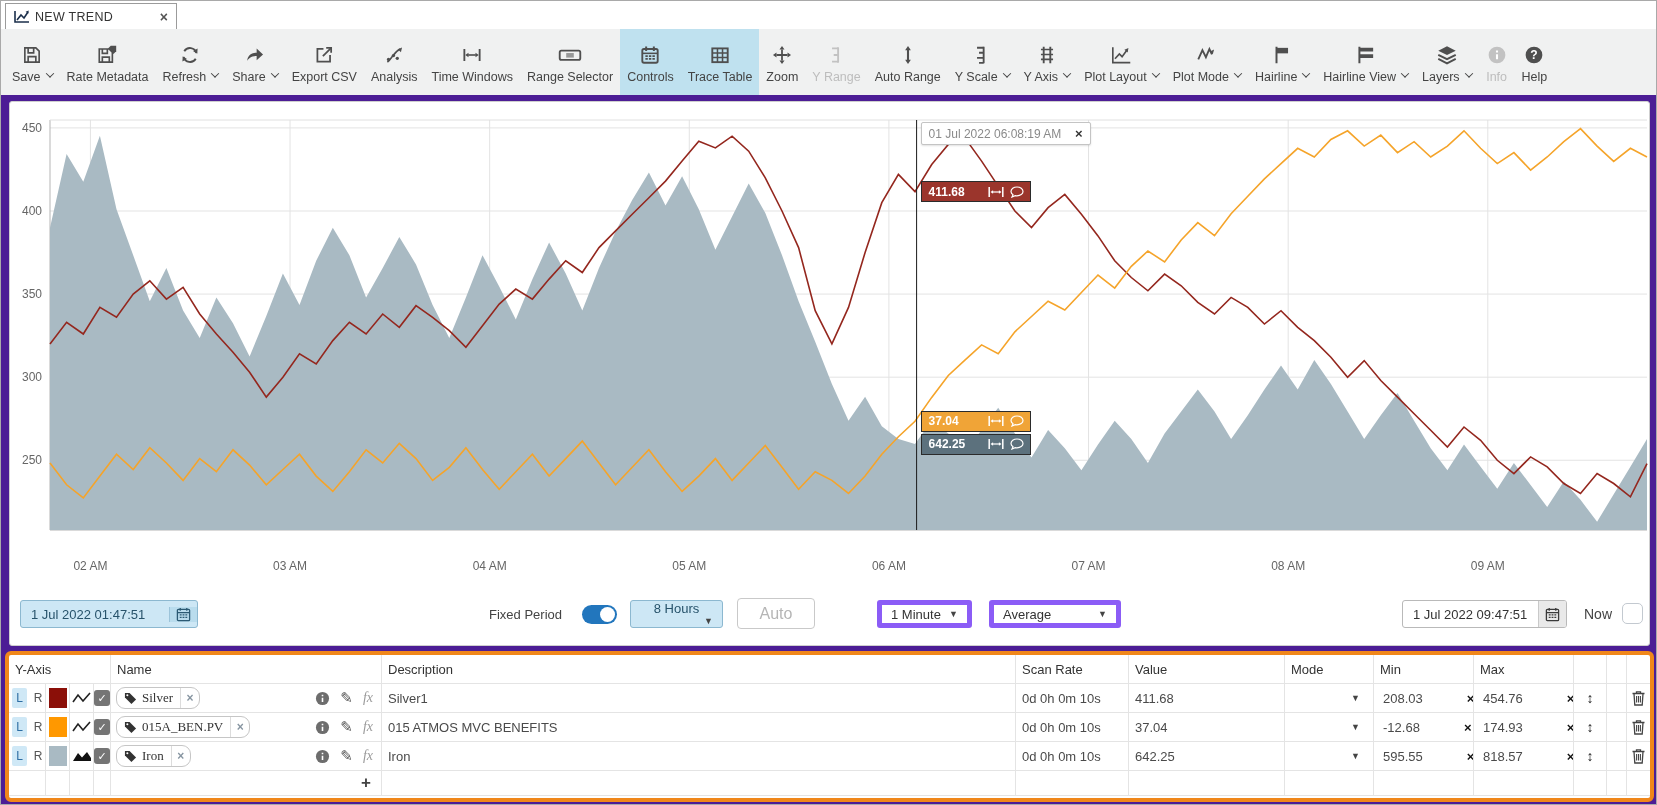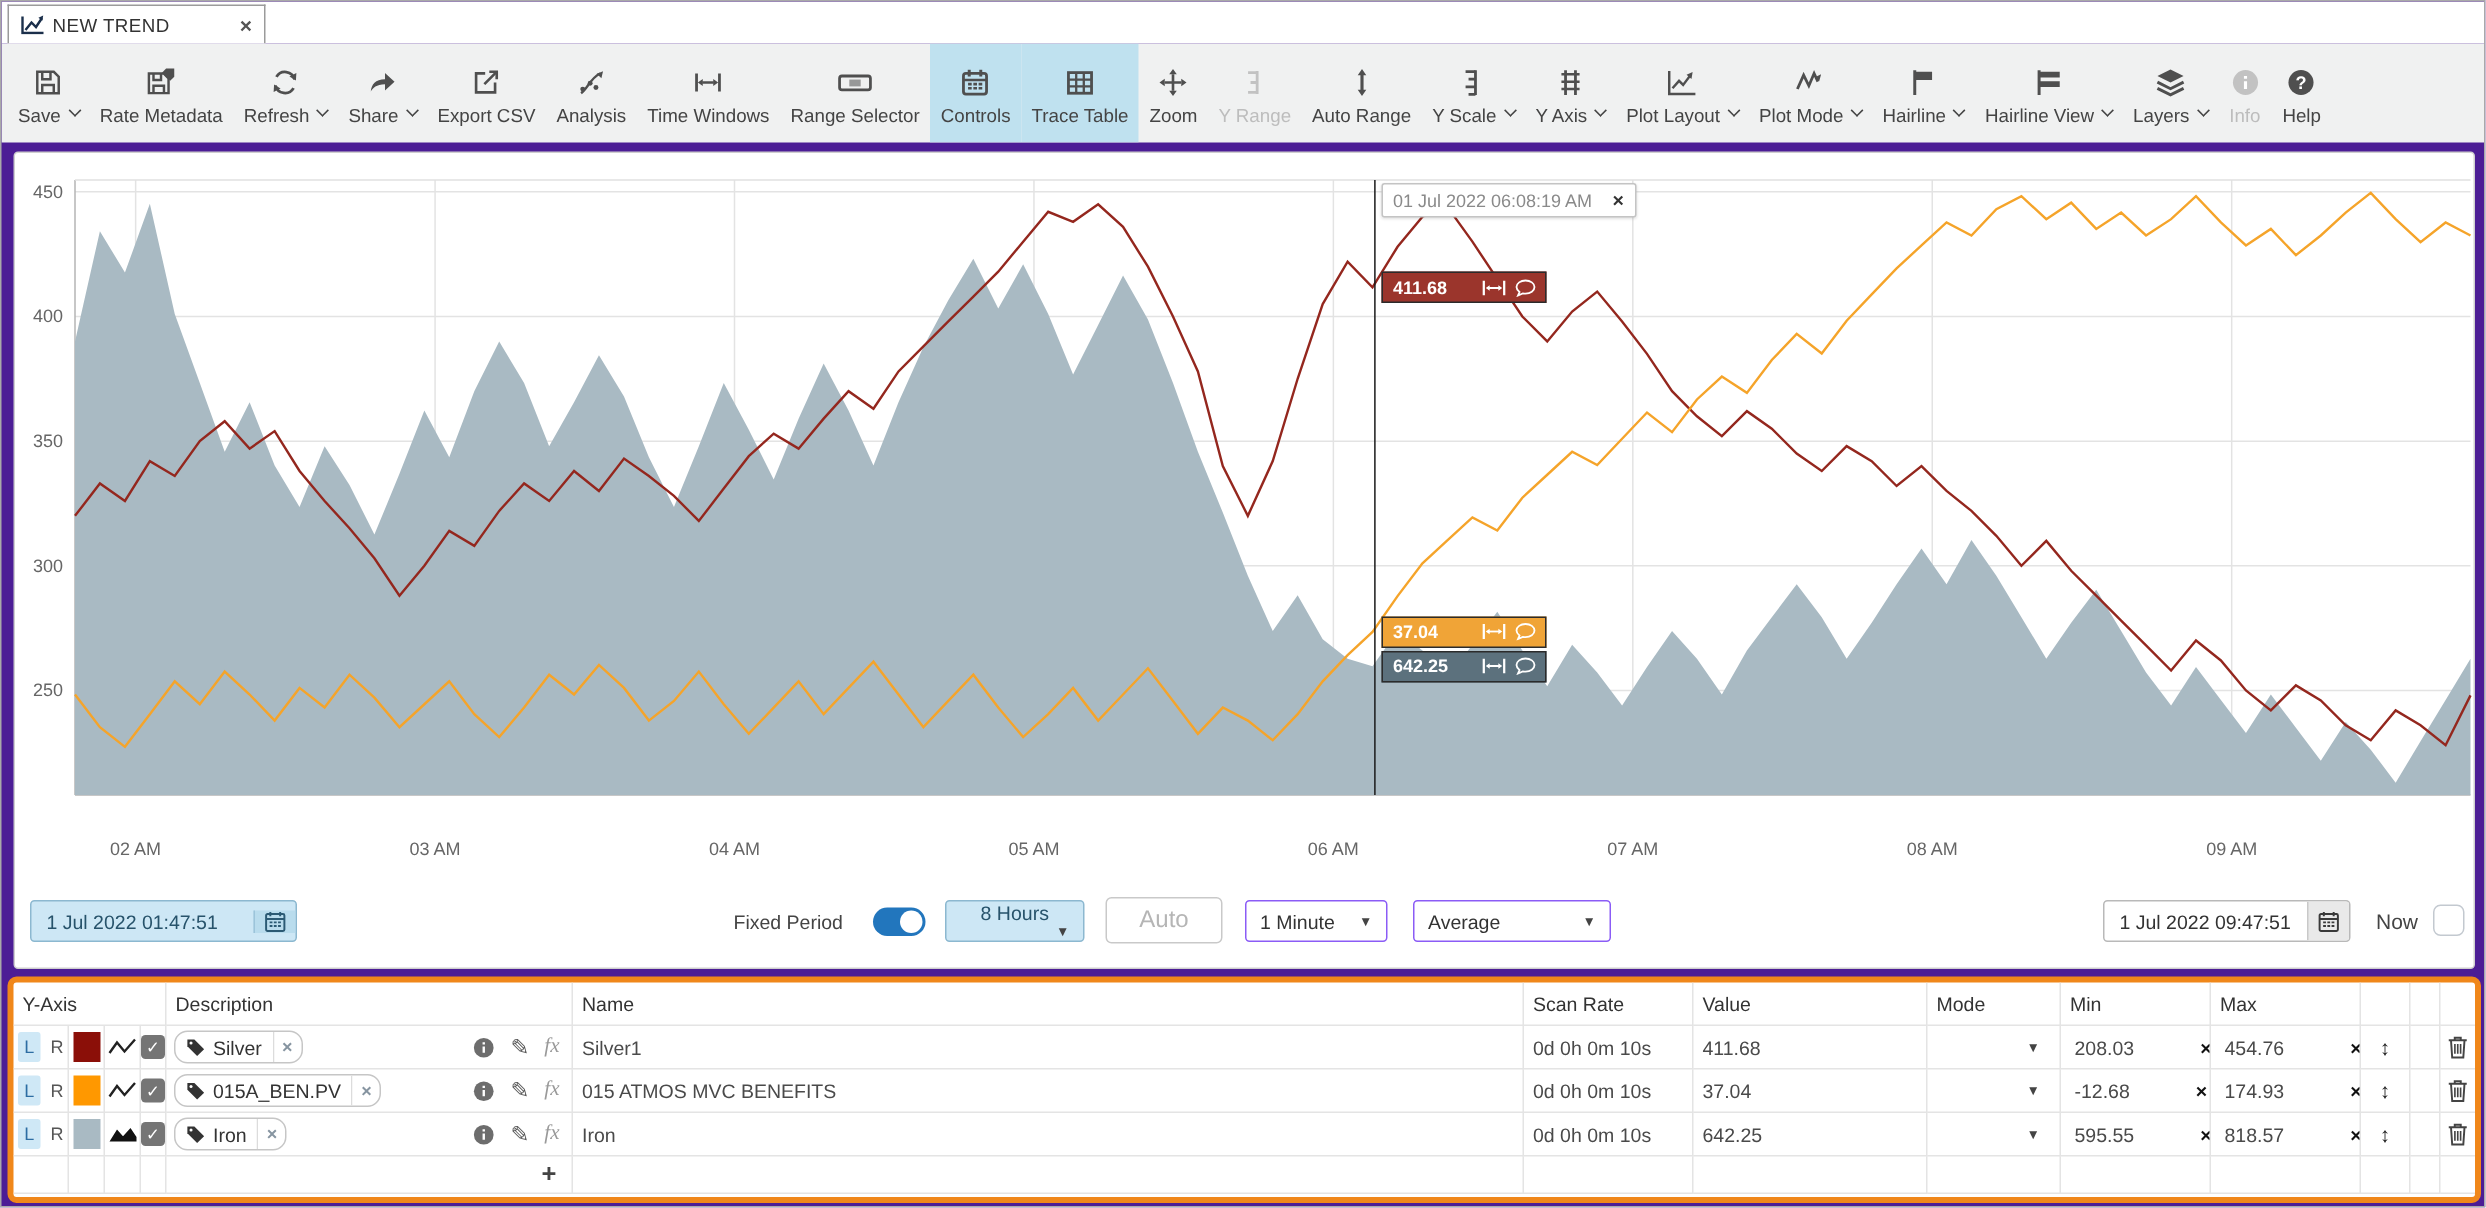--- a/index.html
+++ b/index.html
@@ -48,21 +48,21 @@
   .dtp.white { background:#fff; border:1px solid #b9b9b9; color:#333; }
   .dtp-text { display:flex; align-items:center; padding:0 10px; font-size:13px; flex:1; }
   .dtp-btn { width:28px; display:flex; align-items:center; justify-content:center; cursor:pointer; color:#3a3a3a; }
   .dtp.blue .dtp-btn { background:#b9dced; border-left:1px solid #9cc4da; color:#2b5a74; }
   .dtp.white .dtp-btn { background:#e9e9e9; border-left:1px solid #c9c9c9; }
   .lbl { display:flex; align-items:center; height:28px; color:#444; }
   .toggle { width:35px; height:19px; border-radius:10px; background:#2276bd; position:relative; cursor:pointer; }
   .toggle .knob { position:absolute; right:2px; top:2px; width:15px; height:15px; border-radius:50%; background:#fff; }
   .select { height:28px; border-radius:3px; display:flex; align-items:center; padding:0 9px; cursor:pointer; }
   .select.blue { background:#cde7f5; border:1px solid #8cb8d0; color:#27536b; }
-  .select.white { background:#fff; border:1px solid #8b5cf6; color:#333; }
+  .select.white { background:#fff; border:5px solid #8b5cf6; color:#333;margin-left:47px; }
   .select .dd { margin-left:auto; font-size:9px; color:#444; }
   .btn-auto { height:31px; width:78px; background:#fff; border:1px solid #c9c9c9; border-radius:4px;
               color:#b5b5b5; font-size:16px; display:flex; align-items:center; justify-content:center; cursor:pointer; }
   .checkbox { width:21px; height:21px; border:1px solid #c3c9d0; border-radius:5px; background:#fff; cursor:pointer; }
 
   
   .table-panel { position:absolute; left:4px; top:650px; width:1649px; height:151px; background:#fff;
                  border:4px solid #f0871a; border-radius:6px; overflow:hidden; }
   .trow { display:grid; grid-template-columns:37px 24px 24px 17px 271px 634px 113px 156px 89px 100px 100px 33px 20px 1fr;
           height:29px; }
@@ -76,21 +76,21 @@
   .lbtn { width:17px; height:20px; background:#cfe8f6; color:#2d6da3; font-size:12px; display:flex;
           align-items:center; justify-content:center; border-radius:2px; margin-left:3px; cursor:pointer; }
   .rbtn { width:16px; height:20px; color:#555; font-size:12px; display:flex; align-items:center;
           justify-content:center; margin-left:4px; cursor:pointer; }
   .swatch { width:18px; height:20px; display:inline-block; }
   .cbx { width:16px; height:16px; background:#757575; border-radius:3px; color:#fff; font-size:11px;
          display:flex; align-items:center; justify-content:center; cursor:pointer; }
   .namec { position:relative; padding-left:5px; }
   .chip-tag { display:inline-flex; align-items:center; height:22px; border:1px solid #c6c6c6; border-radius:9px;
               padding-left:7px; background:#fff; cursor:pointer; }
-  .chip-tag .tagname { margin:0 7px 0 5px; color:#333; font-size:13px; }
+  .chip-tag .tagname { margin:0 7px 0 5px; color:#333; font-size:13px;font-family:Liberation Serif, serif; }
   .chip-tag .tagx { border-left:1px solid #dcdcdc; width:19px; align-self:stretch; display:flex; align-items:center;
                     justify-content:center; color:#8795a1; font-size:12px; font-weight:bold; border-radius:0 9px 9px 0; }
   .rowicons { position:absolute; right:8px; top:0; height:100%; display:flex; align-items:center; gap:10px; }
   .pencil { color:#555; font-size:15px; cursor:pointer; }
   .fxi { font-family:"Liberation Serif", serif; font-style:italic; color:#9a9a9a; font-size:14px; cursor:pointer; }
   .unitc { justify-content:flex-end; padding-right:13px; }
   .unitc .dd { font-size:9px; color:#444; cursor:pointer; }
   .mm { justify-content:space-between; padding-left:9px; padding-right:24px;gap:44px; }
   .mm .xx { color:#111; font-weight:bold; font-size:13px; cursor:pointer; }
   .updown { font-size:14px; font-weight:bold; color:#222; cursor:pointer; }
@@ -446,22 +446,22 @@
           <svg width="14" height="12" viewBox="0 0 14 12">
             <path d="M7 1c3.3 0 6 1.9 6 4.4S10.3 9.8 7 9.8c-.6 0-1.2-.06-1.8-.18L2 11l1-2.3C1.8 7.8 1 6.7 1 5.4 1 2.9 3.7 1 7 1z" fill="none" stroke="#fff" stroke-width="1.2"></path>
           </svg>
         </span>
       </div>
     </div>
 
   <div class="table-panel">
     <div class="trow">
       <div class="tcell hdr span4">Y-Axis</div>
+      <div class="tcell hdr">Name</div>
       <div class="tcell hdr">Description</div>
-      <div class="tcell hdr">Name</div>
       <div class="tcell hdr">Scan Rate</div>
       <div class="tcell hdr">Value</div>
       <div class="tcell hdr">Mode</div>
       <div class="tcell hdr">Min</div>
       <div class="tcell hdr">Max</div>
       <div class="tcell"></div>
         <div class="tcell"></div>
         <div class="tcell"></div>
     </div>
     <div id="traceRows">

